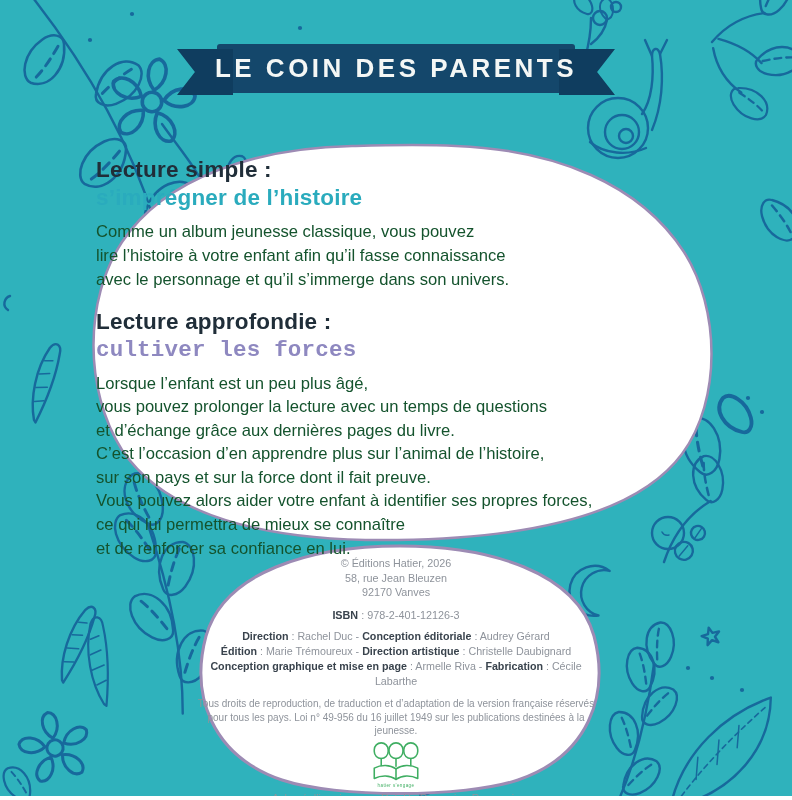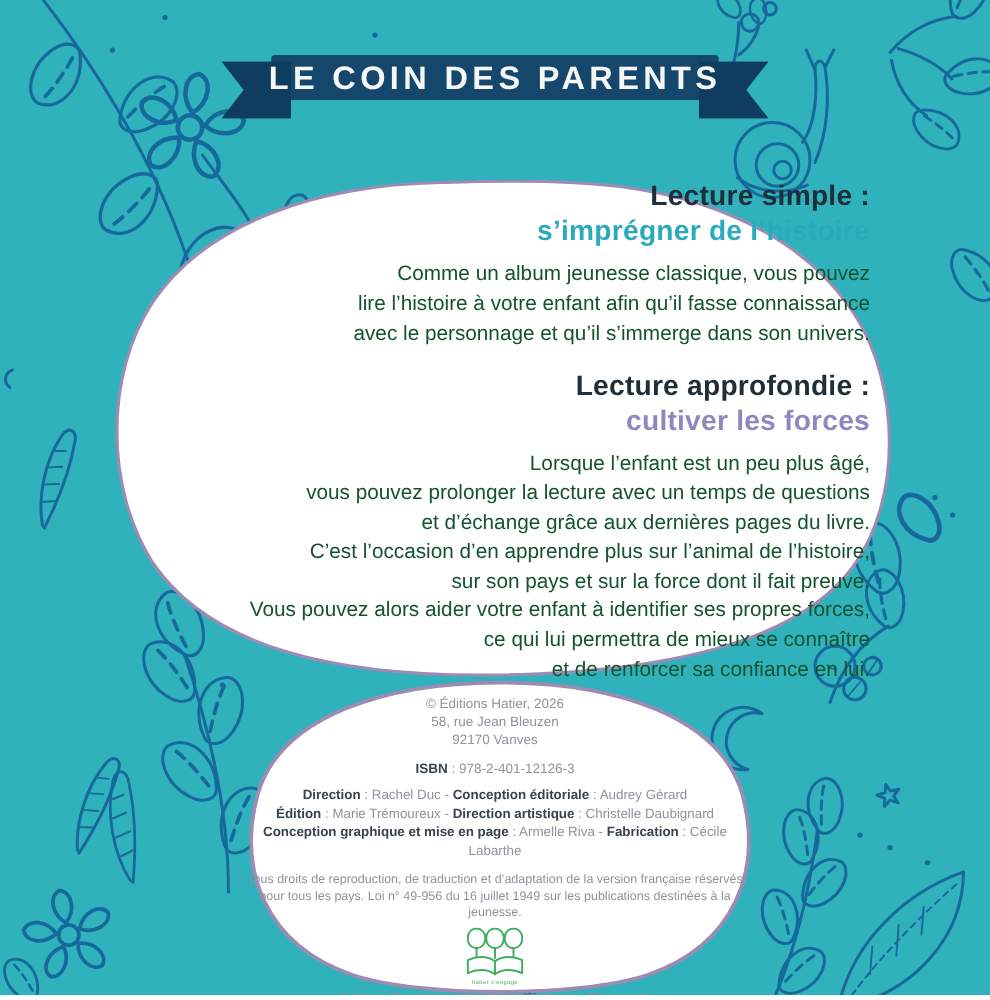--- a/index.html
+++ b/index.html
@@ -5,42 +5,42 @@
   html,body{margin:0;padding:0;background:#ddd;}
   .page{
     position:relative;width:792px;height:800px;overflow:hidden;
     background:#2fb2bc;
     font-family:"Liberation Sans",sans-serif;
   }
   .layer{position:absolute;left:0;top:0;}
   
   .banner{
     position:absolute;top:44px;left:50%;transform:translateX(-50%);
-    width:358px;height:36px;background:#14476b;
+    width:358px;height:49px;background:#14476b;
     display:flex;align-items:center;justify-content:center;
     z-index:3;border-radius:3px;
   }
   .banner::before,.banner::after{
     content:"";position:absolute;top:5px;width:56px;height:46px;
     background:#0f3d5f;z-index:-1;
   }
   .banner::before{left:-40px;clip-path:polygon(100% 0,0 0,32% 50%,0 100%,100% 100%);}
   .banner::after{right:-40px;clip-path:polygon(0 0,100% 0,68% 50%,100% 100%,0 100%);}
   .banner-text{
     color:#f4f7f5;font-size:26px;font-weight:700;letter-spacing:3.5px;white-space:nowrap;
   }
   
   .content{
-    position:absolute;left:96px;top:144px;width:600px;z-index:4;
-    text-align:right;color:#27333e;
+    position:absolute;left:96px;top:157px;width:600px;z-index:4;
+    text-align:left;color:#27333e;
   }
   .content h2{margin:0;font-size:22.5px;font-weight:700;color:#202e39;letter-spacing:.2px;}
   .content .sub{margin:2px 0 0;font-size:22.5px;font-weight:700;letter-spacing:.2px;}
   .sub-teal{color:#2aabbd;}
-  .sub-purple{color:#8e88c0;}
+  .sub-purple{color:#8e88c0;font-family:Liberation Mono, monospace;}
   .content p{
     margin:9px 0 17px;font-size:16.6px;line-height:1.44;color:#14532d;
     white-space:pre-line;
   }
   .content p.last{margin-bottom:0;line-height:1.42;}
   
   .colophon{
     position:absolute;left:196px;top:556px;width:400px;z-index:4;
     text-align:center;color:#8e939b;
   }

